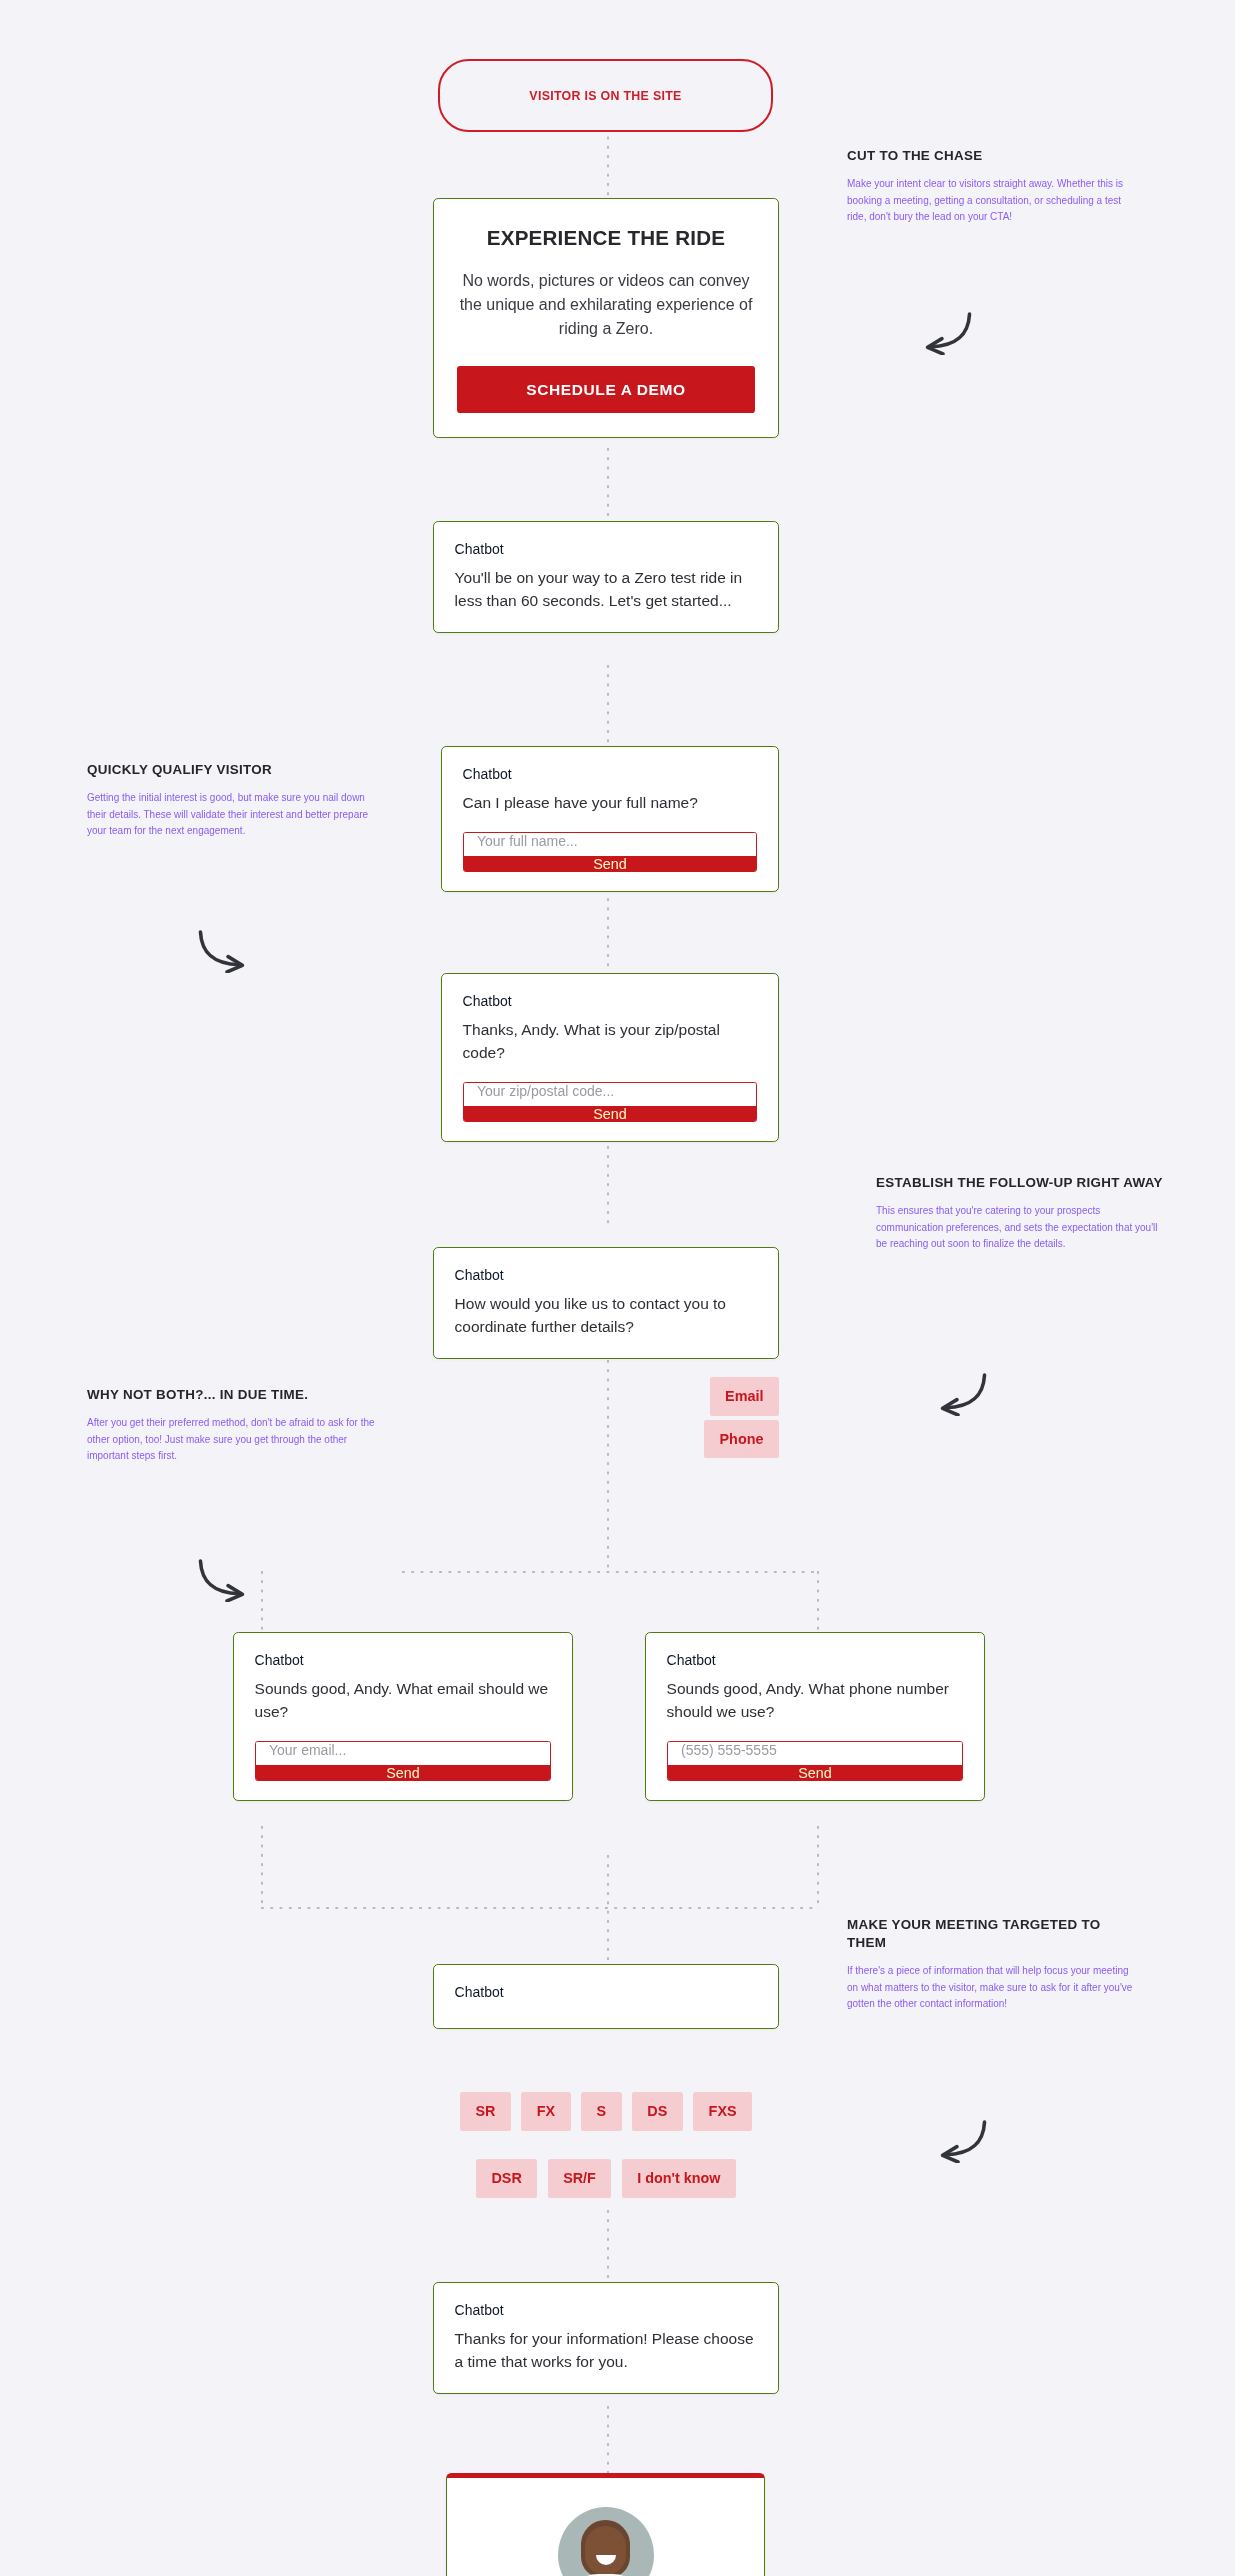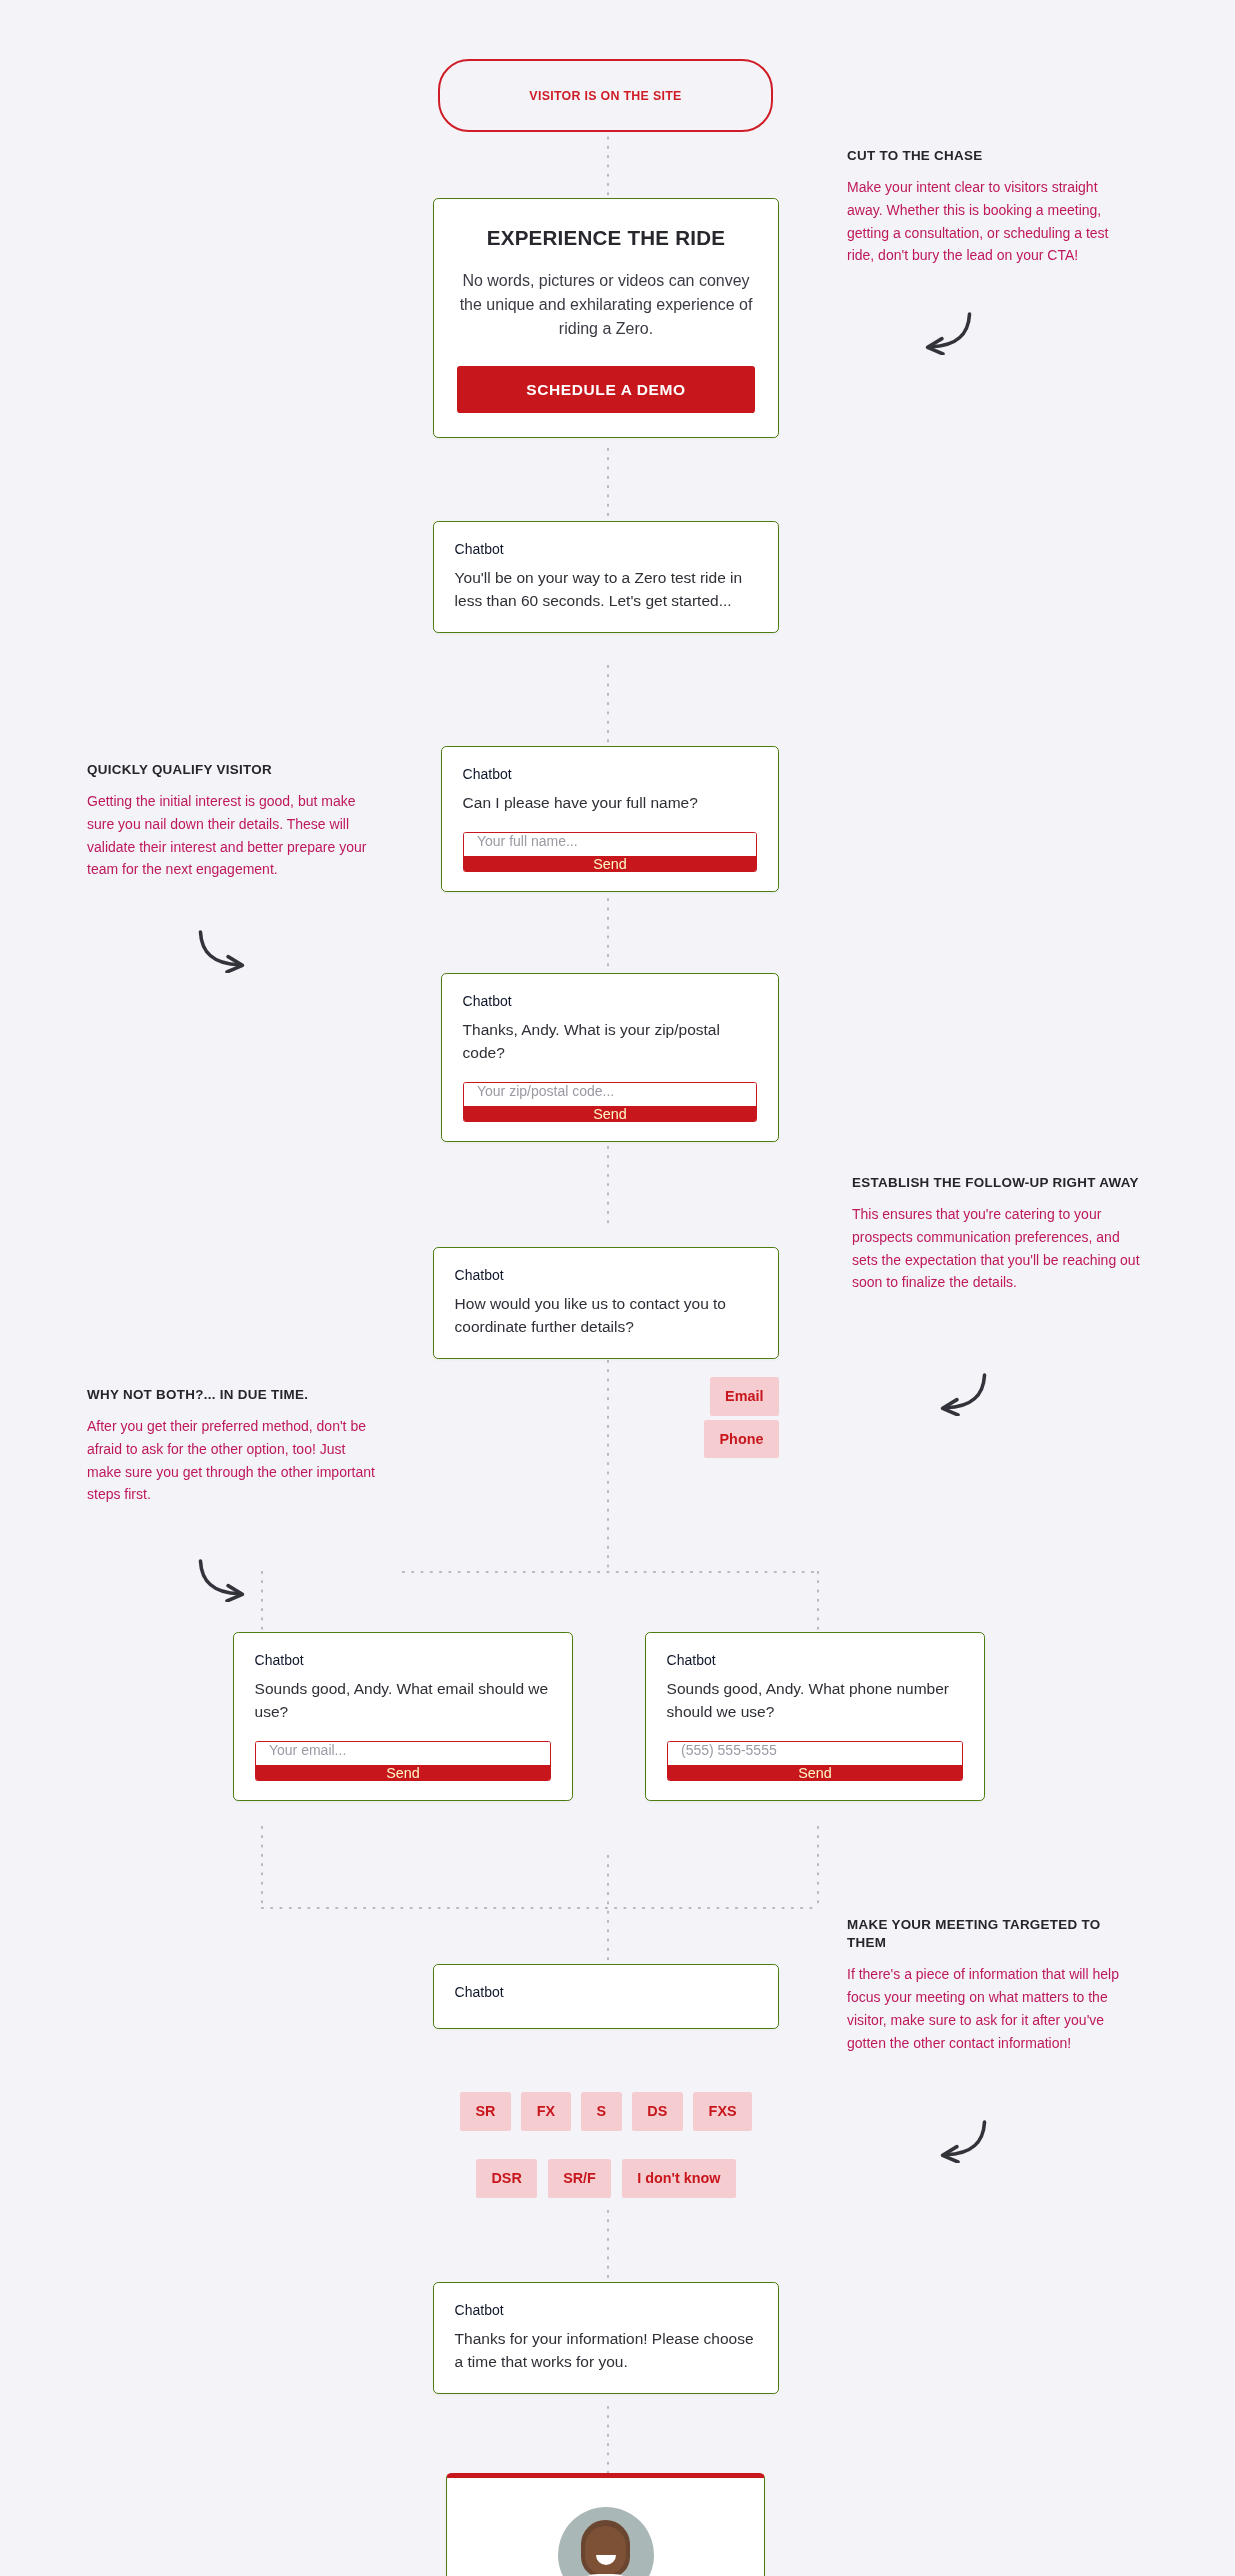--- a/index.html
+++ b/index.html
@@ -179,23 +179,23 @@
   .note { position: absolute; width: 289px; }
   .note-title {
     font-size: 13.4px;
     font-weight: bold;
     letter-spacing: 0.3px;
     color: #25252c;
     margin-bottom: 11.3px;
     line-height: 1.35;
   }
   .note-body {
-    font-size: 14px;
+    font-size: 10px;
     line-height: 1.62;
-    color: #be185d;
+    color: #8b5cf6;
   }
   .note-arrow { position: absolute; }
 
   
   .sched {
     left: 446px;
     top: 2473px;
     width: 319px;
     padding: 0 0 24px 0;
     border-top: 5.2px solid #c8161d;
@@ -304,21 +304,21 @@
 
 <div class="abs card bubble" style="left:441px;top:973px;width:338px;">
   <div class="bubble-sender">Chatbot</div>
   <div class="bubble-text">Thanks, Andy. What is your zip/postal code?</div>
   <div class="input-row">
     <input type="text" placeholder="Your zip/postal code..." style="">
     <button>Send</button>
   </div>
 </div>
 
-<div class="note" style="left:852px;top:1174px;">
+<div class="note" style="left:876px;top:1174px;">
   <div class="note-title">ESTABLISH THE FOLLOW-UP RIGHT AWAY</div>
   <div class="note-body">This ensures that you're catering to your prospects communication preferences, and sets the expectation that you'll be reaching out soon to finalize the details.</div>
 </div>
 <svg class="note-arrow" style="left:927px;top:1370px;" width="67" height="46" viewBox="0 0 130 90">
   <path d="M112 10 C110 48 90 72 36 74" fill="none" stroke="#33333c" stroke-width="7" stroke-linecap="round"></path>
   <path d="M58 58 L30 75 L60 88" fill="none" stroke="#33333c" stroke-width="7" stroke-linecap="round" stroke-linejoin="round"></path>
 </svg>
 
 <div class="abs card bubble" style="left:433px;top:1247px;width:346px;">
   <div class="bubble-sender">Chatbot</div>

